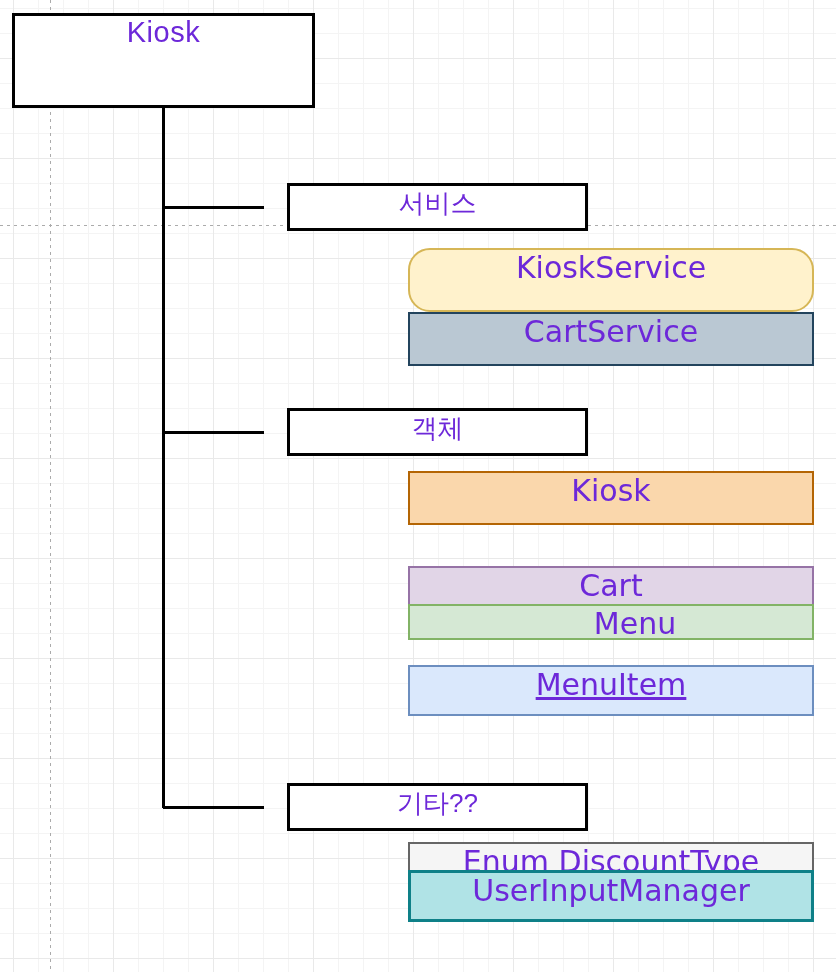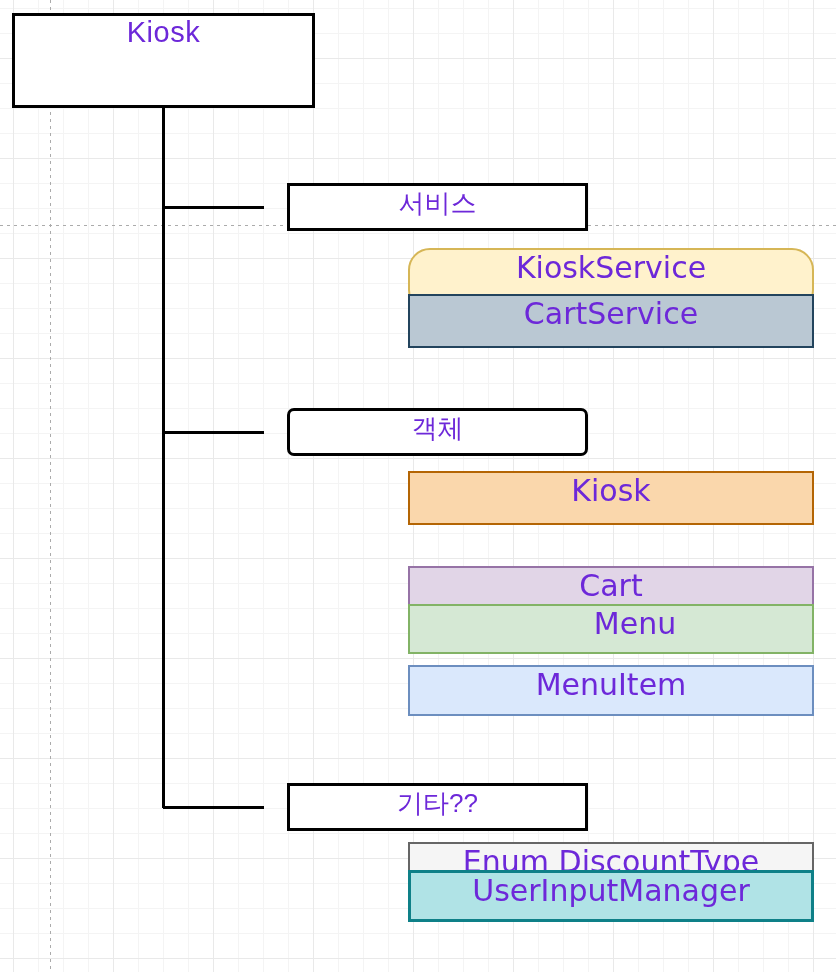--- a/index.html
+++ b/index.html
@@ -69,37 +69,37 @@
   <div class="node root" style="background-color: rgb(255, 255, 255); border-color: rgb(0, 0, 0);">
     <span class="lbl">Kiosk</span>
   </div>
 
   <div class="node branch" style="top: 183px; background-color: rgb(255, 255, 255); border-color: rgb(0, 0, 0);">
     <span class="lbl">서비스</span>
   </div>
   <div class="node child" style="top: 248px; height: 64px; background-color: rgb(255, 242, 204); border-color: rgb(214, 182, 86); border-radius: 22px;">
     <span class="lbl">KioskService</span>
   </div>
-  <div class="node child" style="top: 294px; height: 54px; background-color: rgb(186, 200, 211); border-color: rgb(35, 68, 93);">
+  <div class="node child" style="top: 312px; height: 54px; background-color: rgb(186, 200, 211); border-color: rgb(35, 68, 93);">
     <span class="lbl">CartService</span>
   </div>
 
-  <div class="node branch" style="top: 408px; background-color: rgb(255, 255, 255); border-color: rgb(0, 0, 0); border-radius: 7px;">
+  <div class="node branch" style="top: 408px; background-color: rgb(255, 255, 255); border-color: rgb(0, 0, 0);">
     <span class="lbl">객체</span>
   </div>
   <div class="node child" style="top: 471px; height: 54px; background-color: rgb(250, 215, 172); border-color: rgb(180, 101, 4);">
     <span class="lbl">Kiosk</span>
   </div>
   <div class="node child" style="top: 538px; height: 52px; background-color: rgb(225, 213, 231); border-color: rgb(150, 115, 166); margin-top: 28px;">
     <span class="lbl">Cart</span>
   </div>
-  <div class="node child" style="top: 604px; height: 50px; background-color: rgb(213, 232, 212); border-color: rgb(130, 179, 102); padding-left: 48px;">
+  <div class="node child" style="top: 604px; height: 36px; background-color: rgb(213, 232, 212); border-color: rgb(130, 179, 102); padding-left: 48px;">
     <span class="lbl">Menu</span>
   </div>
-  <div class="node child" style="top: 665px; height: 51px; background-color: rgb(218, 232, 252); border-color: rgb(108, 142, 191);">
+  <div class="node child" style="top: 665px; height: 51px; background-color: rgb(218, 232, 252); border-color: rgb(108, 142, 191); text-decoration: underline;">
     <span class="lbl">MenuItem</span>
   </div>
 
   <div class="node branch" style="top: 783px; background-color: rgb(255, 255, 255); border-color: rgb(0, 0, 0);">
     <span class="lbl">기타??</span>
   </div>
   <div class="node child" style="top: 842px; height: 50px; background-color: rgb(245, 245, 245); border-color: rgb(102, 102, 102);">
     <span class="lbl">Enum DiscountType</span>
   </div>
   <div class="node child" style="top: 870px; height: 52px; border-width: 3px; background-color: rgb(176, 227, 230); border-color: rgb(14, 128, 136);">

